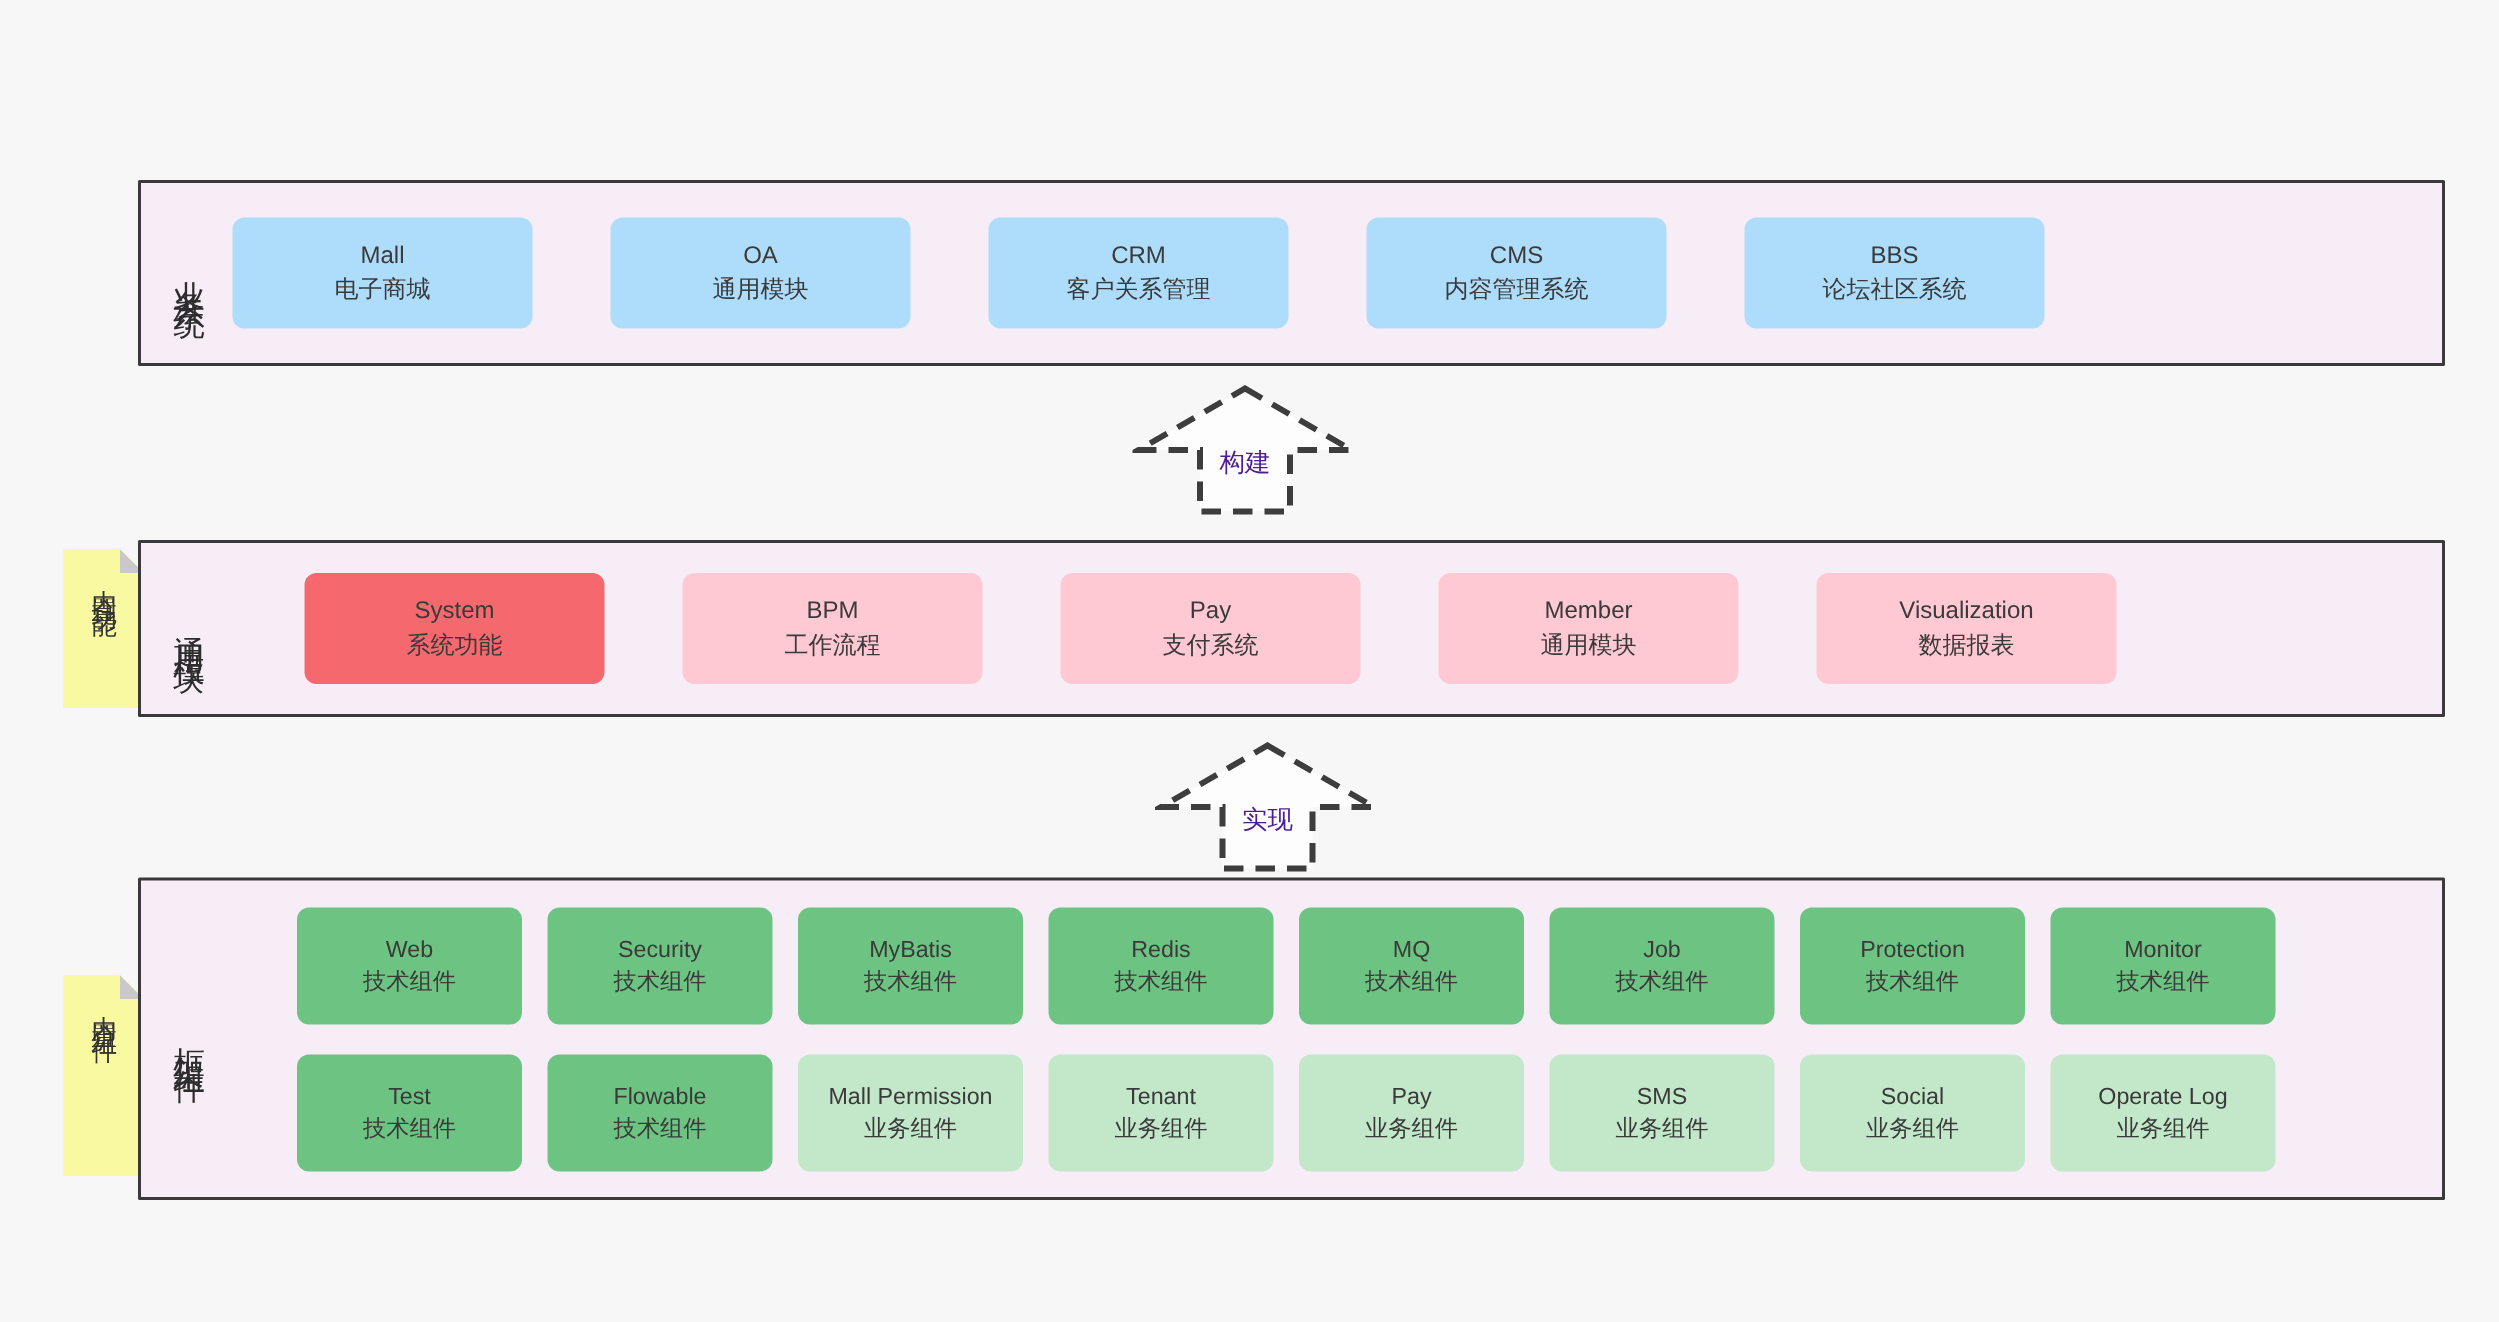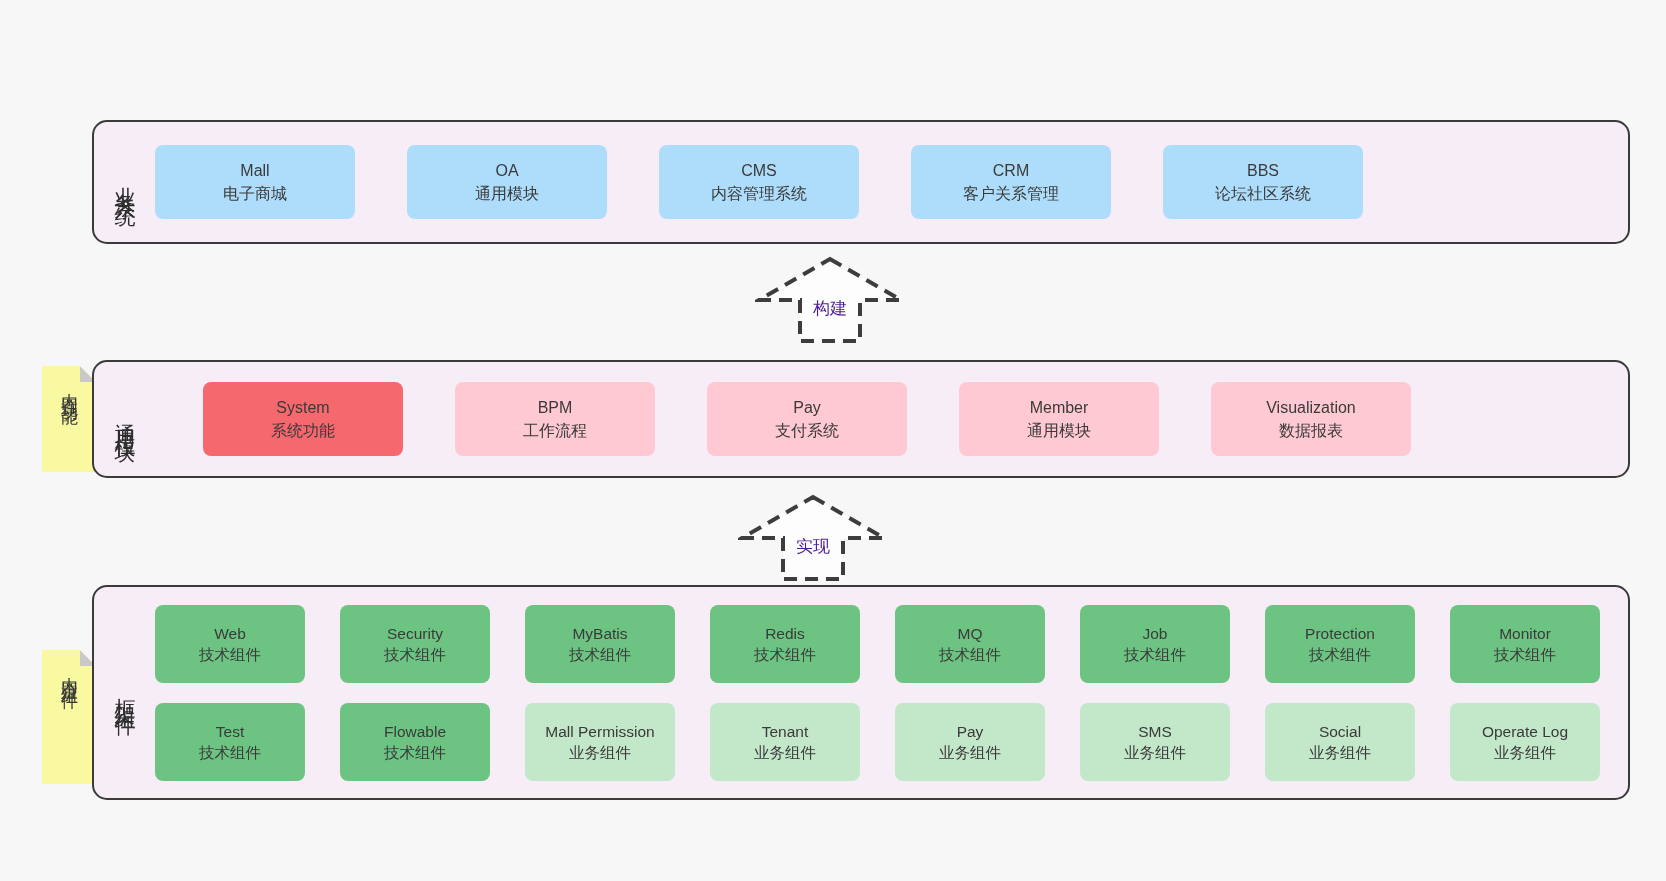--- a/index.html
+++ b/index.html
@@ -4,21 +4,21 @@
 <style>
   html,body{margin:0;padding:0;background:#f7f7f7;}
   .canvas{
     position:relative;width:1666px;height:881px;background:#f7f7f7;
     font-family:"Liberation Sans","DejaVu Sans",sans-serif;color:#3a3a3a;
     overflow:hidden;
   }
   
   .panel{
     position:absolute;left:92px;width:1538px;box-sizing:border-box;
-    background:#f7edf6;border:2px solid #3a3a3a;border-radius:15px;
+    background:#f7edf6;border:2px solid #3a3a3a;border-radius:1px;
     display:flex;align-items:center;padding-left:61px;z-index:2;
   }
   .panel-business{top:120px;height:124px;}
   .panel-modules{top:360px;height:118px;}
   .panel-framework{top:585px;height:215px;flex-direction:column;justify-content:center;
     align-items:flex-start;gap:20px;}
   .vlabel{
     position:absolute;left:18px;top:50%;transform:translateY(-50%);
     writing-mode:vertical-rl;letter-spacing:6px;font-size:21px;color:#2d2d2d;line-height:26px;
   }
@@ -26,21 +26,21 @@
   .box{
     width:200px;height:74px;border-radius:8px;display:flex;flex-direction:column;
     justify-content:center;align-items:center;text-align:center;
     font-size:16px;line-height:23px;
   }
   .blue{background:#aeddfb;}
   .red{background:#f5686e;margin-left:48px;}
   .pink{background:#fec9d2;}
   .gdark{background:#6dc482;}
   .glight{background:#c2e7c9;}
-  .grid-row{display:flex;gap:35px;}
+  .grid-row{display:flex;gap:17px;margin-left:43px;}
   .grid-row .box{width:150px;height:78px;line-height:21px;font-size:15.5px;}
   .grid-row .en{max-width:112px;}
   
   .note{
     position:absolute;left:42px;width:54px;background:#f9f9a2;z-index:1;
     clip-path:polygon(0 0,calc(100% - 16px) 0,100% 16px,100% 100%,0 100%);
     display:flex;justify-content:center;
   }
   .note-modules{top:366px;height:106px;}
   .note-framework{top:650px;height:134px;}
@@ -48,21 +48,21 @@
     position:absolute;top:0;right:0;width:16px;height:16px;background:#c9c9c9;
     clip-path:polygon(0 0,100% 100%,0 100%);
   }
   .note .ntext{
     writing-mode:vertical-rl;letter-spacing:5px;font-size:17px;color:#333;
     margin-top:14px;line-height:20px;
   }
   
   .arrow{position:absolute;width:150px;height:88px;z-index:1;}
   .arrow-build{left:755px;top:256px;}
-  .arrow-implement{left:738px;top:494px;}
+  .arrow-implement{left:770px;top:494px;}
   .arrow svg{display:block;}
   .arrow .alabel{
     position:absolute;left:50%;top:40px;transform:translateX(-50%);
     background:#fdfdfd;padding:1px 4px;font-size:17px;color:#4c1d95;white-space:nowrap;
   }
 </style>
 </head>
 <body>
 
 <div class="canvas">
@@ -72,26 +72,26 @@
     <div class="boxes">
       <div class="box blue">
         <div class="en">Mall</div>
         <div class="zh">电子商城</div>
       </div>
       <div class="box blue">
         <div class="en">OA</div>
         <div class="zh">通用模块</div>
       </div>
       <div class="box blue">
+        <div class="en">CRM</div>
+        <div class="zh">客户关系管理</div>
+      </div>
+      <div class="box blue">
         <div class="en">CMS</div>
         <div class="zh">内容管理系统</div>
-      </div>
-      <div class="box blue">
-        <div class="en">CRM</div>
-        <div class="zh">客户关系管理</div>
       </div>
       <div class="box blue">
         <div class="en">BBS</div>
         <div class="zh">论坛社区系统</div>
       </div>
     </div>
   </div>
 
   <div class="arrow arrow-build">
     <svg width="150" height="88" viewBox="0 0 150 88">

